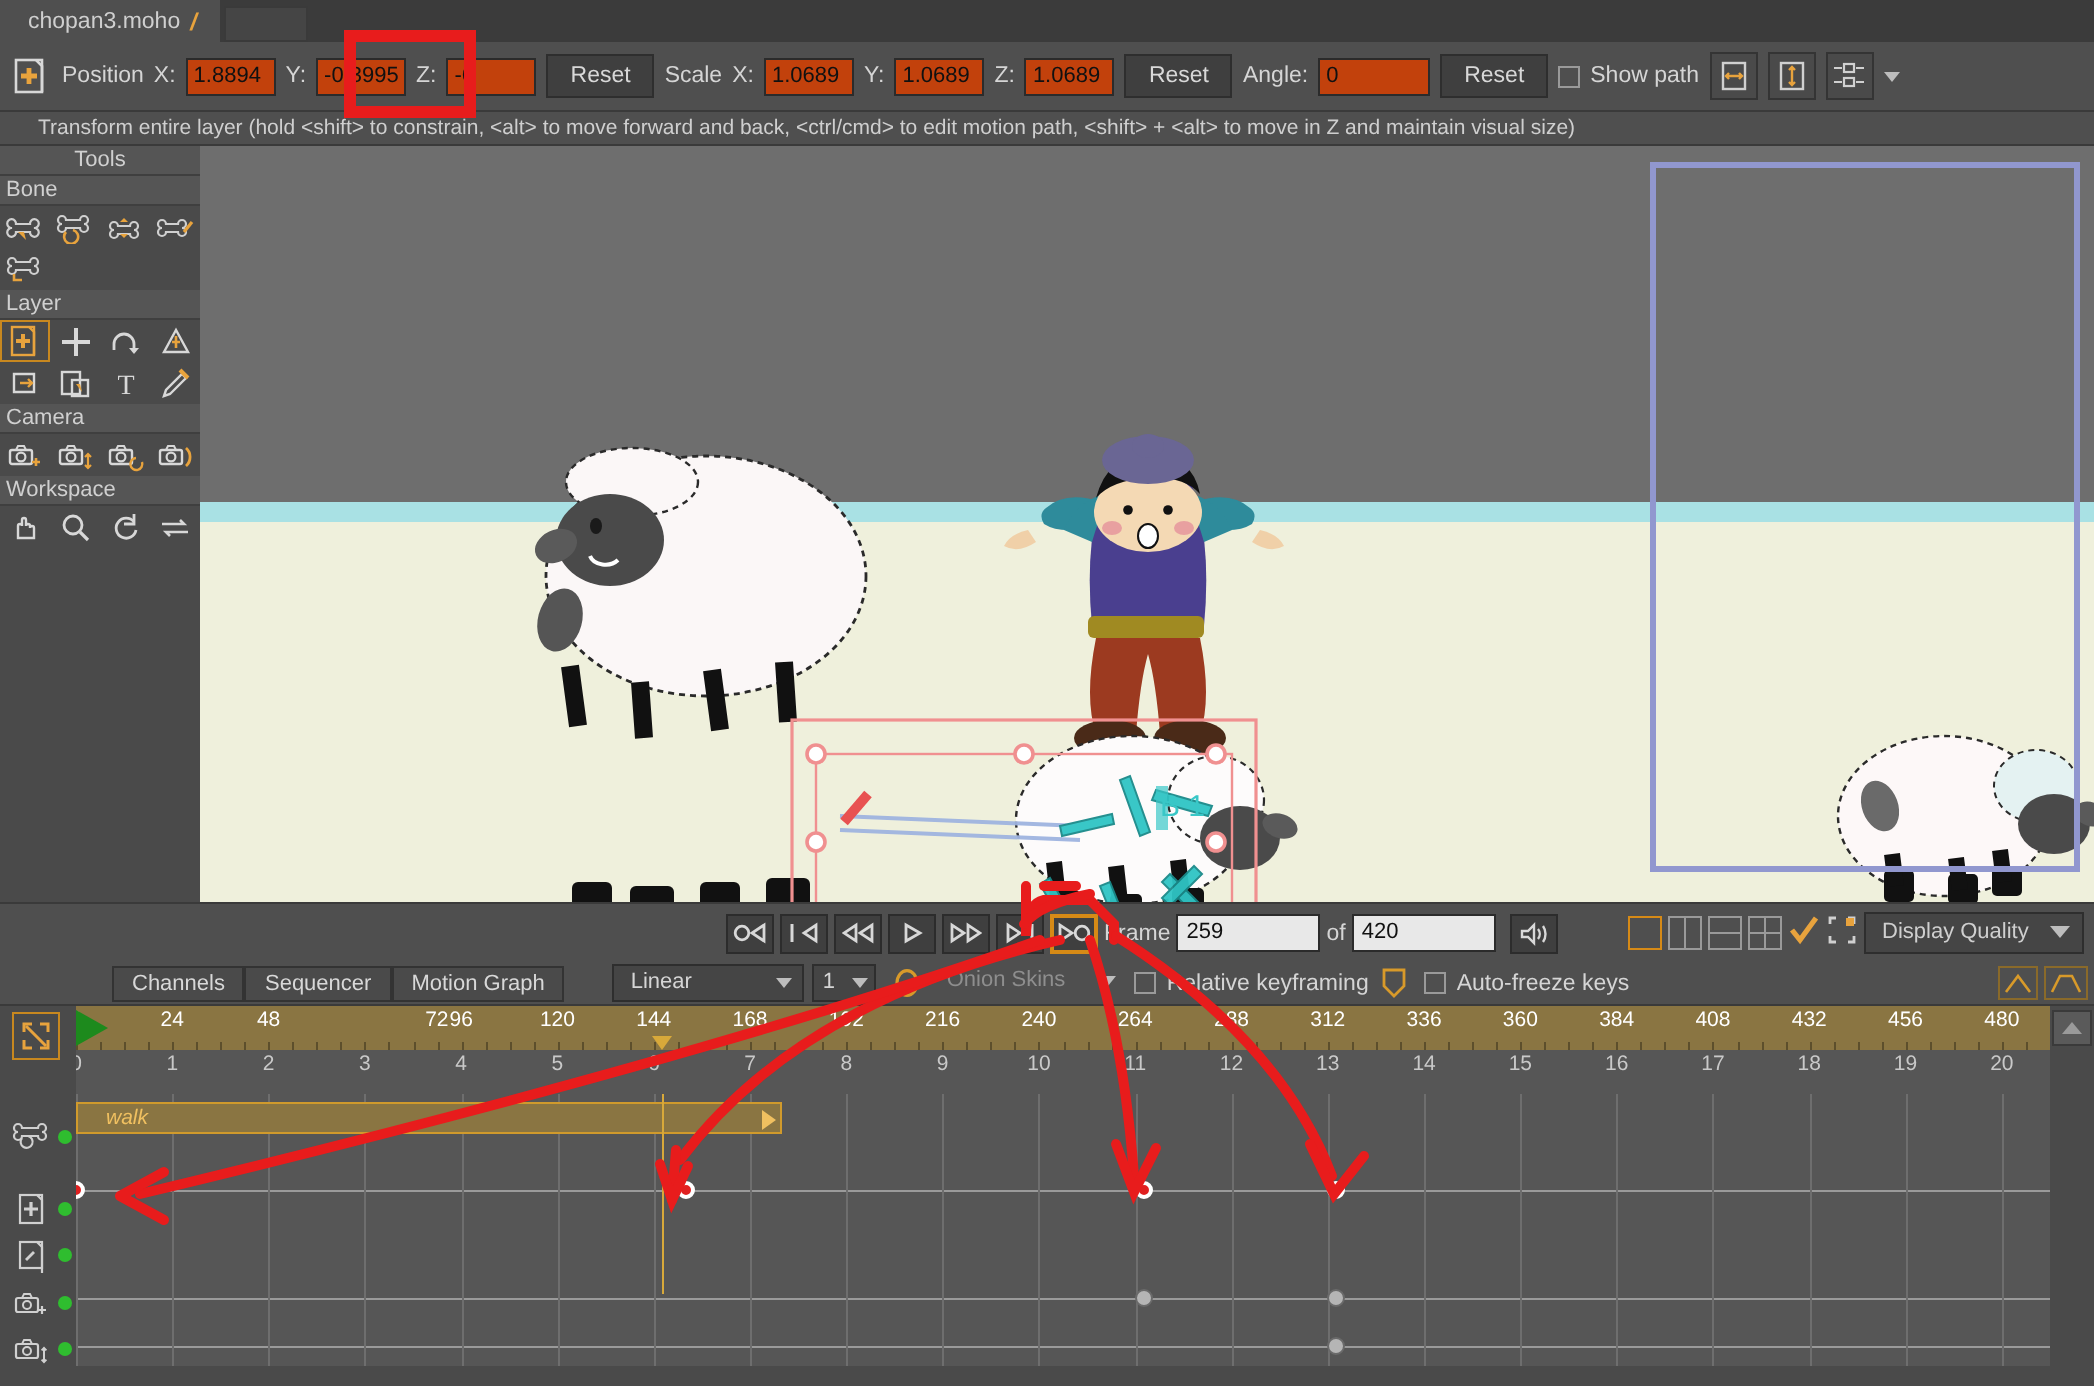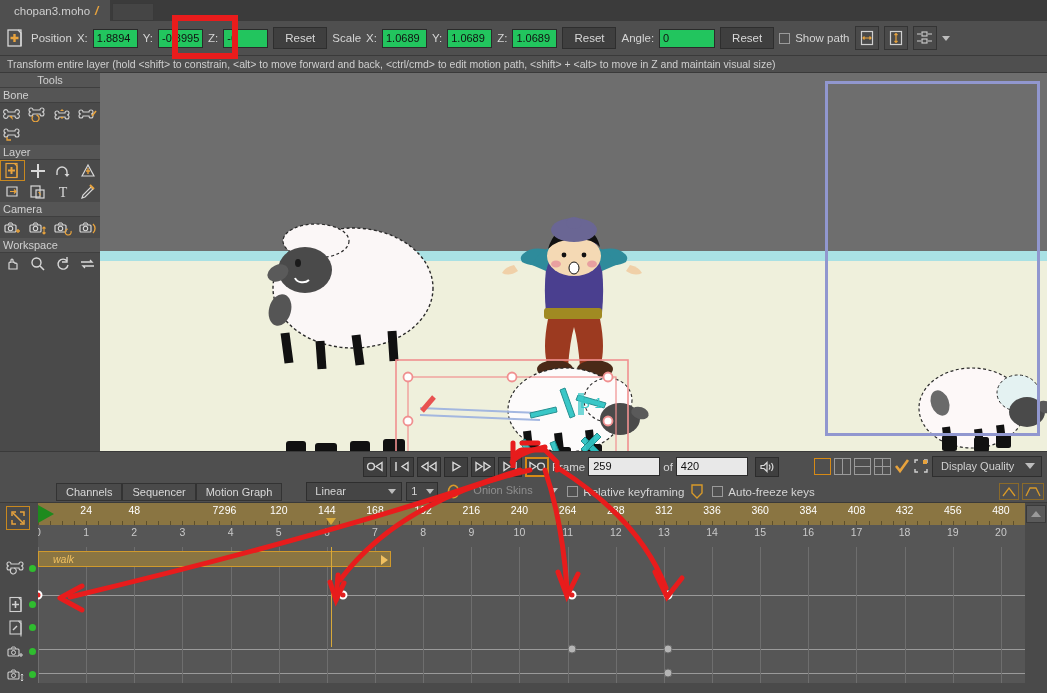--- a/index.html
+++ b/index.html
@@ -16,33 +16,33 @@
   .tabbar{height:21px;background:#3b3b3b;display:flex;align-items:flex-end;}
   .tab{height:21px;padding:0 12px 0 14px;display:flex;align-items:center;gap:5px;
        background:#4f4f4f;color:#cfcfcf;font-size:11.5px;}
   .tab .mod{color:#e8a33d;font-weight:bold;font-style:italic;font-size:12px;}
   .tab-blank{width:42px;height:18px;background:#454545;margin-left:2px;border:1px solid #3a3a3a;}
 
   
   .toolbar{height:35px;background:#4f4f4f;display:flex;align-items:center;
            gap:5px;padding:0 4px;border-bottom:1px solid #3a3a3a;}
   .tb-label{color:#d5d5d5;font-size:11.5px;white-space:nowrap;}
-  .tb-field{width:45px;height:19px;background:#22c55e;color:#111;border:1px solid #2b2b2b;
+  .tb-field{width:45px;height:19px;background:#c2410c;color:#111;border:1px solid #2b2b2b;
             font-size:11px;padding:0 3px;line-height:17px;font-family:"Liberation Sans",sans-serif;}
   .tb-field.w56{width:56px;}
   .tb-btn{height:22px;padding:0 11px;background:#3f3f3f;border:1px solid #2e2e2e;
           color:#d8d8d8;font-size:11.5px;line-height:20px;text-align:center;}
   .tb-ico{width:24px;height:24px;background:#4a4a4a;border:1px solid #343434;
           display:flex;align-items:center;justify-content:center;}
   .chk{width:11px;height:11px;background:#4f4f4f;border:1px solid #9a9a9a;display:inline-block;}
   .layericon{width:22px;height:22px;display:flex;align-items:center;justify-content:center;}
 
   
   .hint{height:17px;background:#4f4f4f;color:#cfcfcf;font-size:10.5px;
-        line-height:17px;padding-left:7px;white-space:nowrap;overflow:hidden;
+        line-height:17px;padding-left:19px;white-space:nowrap;overflow:hidden;
         border-bottom:1px solid #3a3a3a;}
 
   
   .workarea{position:relative;height:378px;background:#6e6e6e;}
   .sidebar{position:absolute;left:0;top:0;width:100px;height:378px;background:#4a4a4a;z-index:5;}
   .sb-head{height:15px;background:#555;color:#d0d0d0;font-size:11px;line-height:15px;
            padding-left:3px;border-bottom:1px solid #3f3f3f;}
   .sb-head.ctr{text-align:center;padding-left:0;}
   .sb-row{display:flex;}
   .sb-cell{width:25px;height:21px;display:flex;align-items:center;justify-content:center;}

